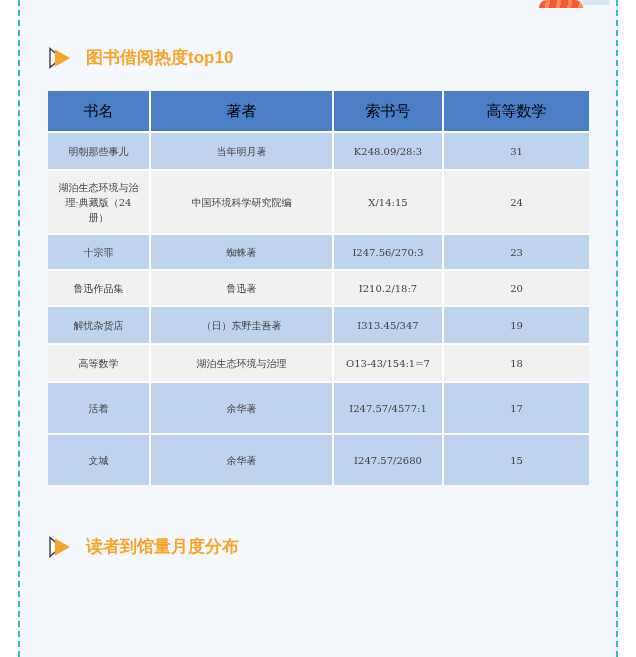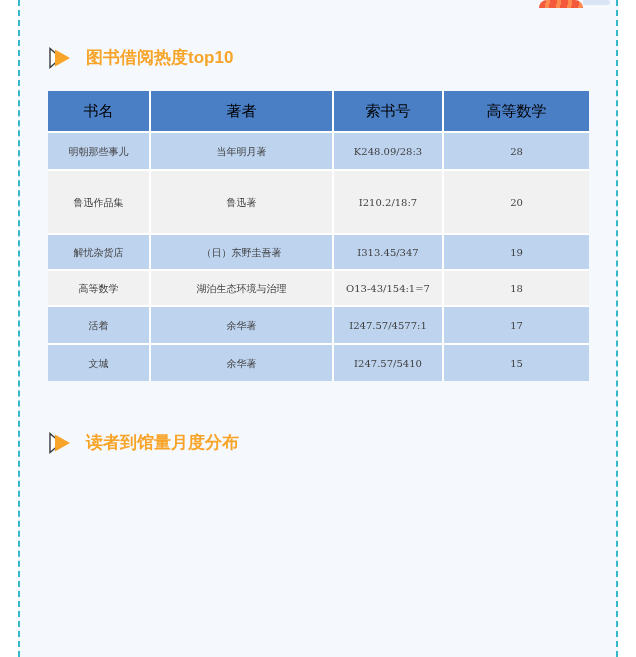--- a/index.html
+++ b/index.html
@@ -96,21 +96,33 @@
             <th>著者</th>
             <th>索书号</th>
             <th>高等数学</th>
           </tr>
         </thead>
       <tbody>
           <tr class="alt-blue">
             <td>明朝那些事儿</td>
             <td>当年明月著</td>
             <td>K248.09/28:3</td>
-            <td>28</td>
+            <td>31</td>
+          </tr>
+          <tr class="alt-gray">
+            <td>湖泊生态环境与治理·典藏版（24册）</td>
+            <td>中国环境科学研究院编</td>
+            <td>X/14:15</td>
+            <td>24</td>
+          </tr>
+          <tr class="alt-blue">
+            <td>十宗罪</td>
+            <td>蜘蛛著</td>
+            <td>I247.56/270:3</td>
+            <td>23</td>
           </tr>
           <tr class="alt-gray">
             <td>鲁迅作品集</td>
             <td>鲁迅著</td>
             <td>I210.2/18:7</td>
             <td>20</td>
           </tr>
           <tr class="alt-blue">
             <td>解忧杂货店</td>
             <td>（日）东野圭吾著</td>
@@ -125,21 +137,21 @@
           </tr>
           <tr class="alt-blue">
             <td>活着</td>
             <td>余华著</td>
             <td>I247.57/4577:1</td>
             <td>17</td>
           </tr>
           <tr class="alt-blue">
             <td>文城</td>
             <td>余华著</td>
-            <td>I247.57/5410</td>
+            <td>I247.57/2680</td>
             <td>15</td>
           </tr>
         </tbody>
     </table>
 
     <div class="section-head second">
       <svg class="arrow-icon" viewBox="0 0 24 22">
         <path d="M2 1.5 L2 20.5 L13 11 Z" fill="#ffffff" stroke="#3a3a3a" stroke-width="1.4"></path>
         <path d="M7 2.5 L22 11 L7 19.5 Z" fill="#f7a428"></path>
       </svg>

